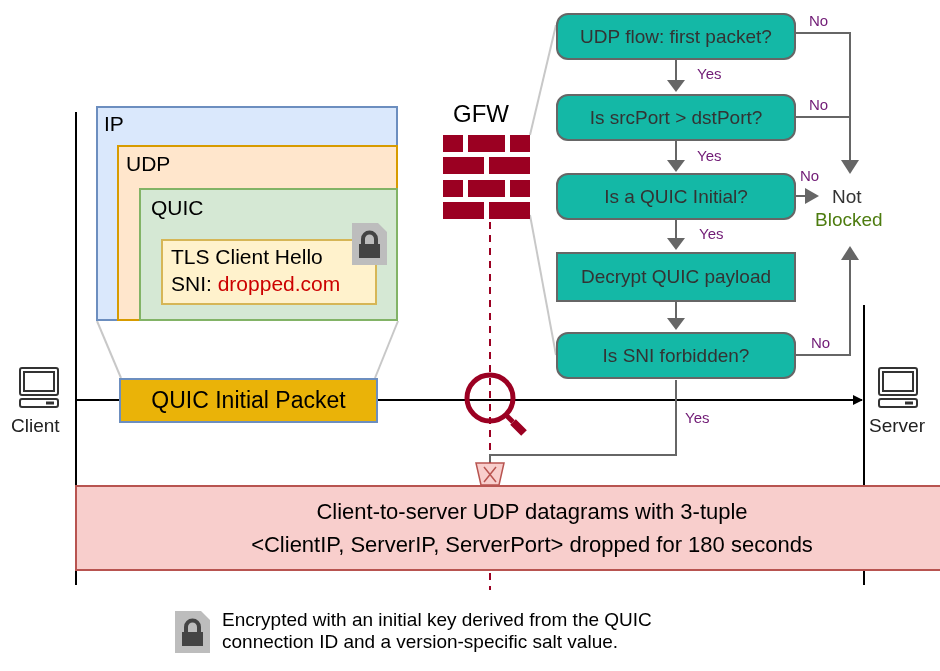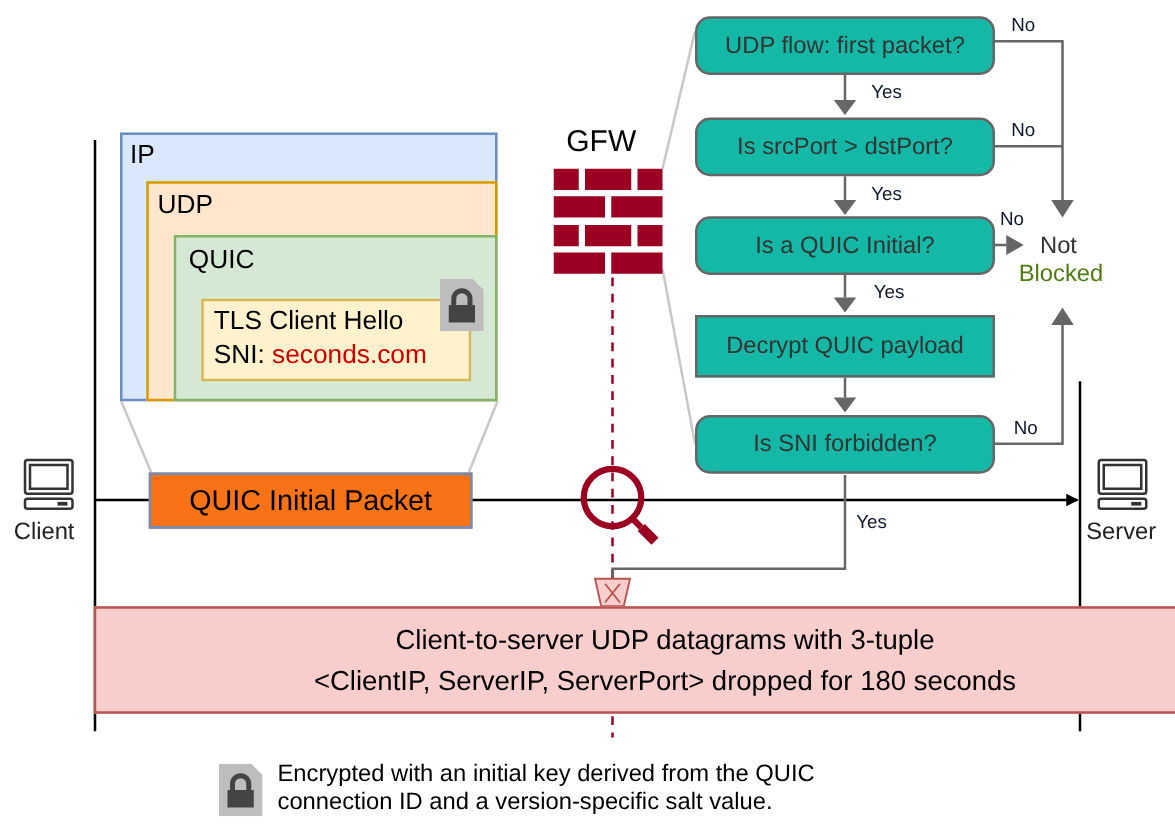--- a/index.html
+++ b/index.html
@@ -10,28 +10,28 @@
   svg.overlay { position:absolute; left:0; top:0; width:940px; height:671px; pointer-events:none; }
 
   
   .box-ip   { left:96px;  top:106px; width:302px; height:215px; background:#dae8fc; border:2px solid #6c8ebf; box-sizing:border-box; }
   .box-udp  { left:117px; top:145px; width:281px; height:176px; background:#ffe6cc; border:2px solid #d79b00; box-sizing:border-box; }
   .box-quic { left:139px; top:188px; width:259px; height:133px; background:#d5e8d4; border:2px solid #82b366; box-sizing:border-box; }
   .box-tls  { left:161px; top:239px; width:216px; height:66px;  background:#fff2cc; border:2px solid #d6b656; box-sizing:border-box; }
   .lbl-lg { font-size:21px;text-align:center; }
   .sni-val { color:#cc0000; }
 
-  .packet-box { left:119px; top:378px; width:259px; height:45px; background:#f97316; border:2px solid #6c8ebf; box-sizing:border-box;
+  .packet-box { left:119px; top:378px; width:259px; height:45px; background:#eab308; border:2px solid #6c8ebf; box-sizing:border-box;
                 display:flex; align-items:center; justify-content:center; font-size:23px; }
 
   
   .node { position:absolute; left:556px; width:240px; height:47px; background:#14b8a6; border:2px solid #666; box-sizing:border-box;
           display:flex; align-items:center; justify-content:center; font-size:19px; color:#333; }
   .rounded { border-radius:12px; }
-  .flabel { position:absolute; font-size:15px; color:#0f172a; }
+  .flabel { position:absolute; font-size:15px; color:#701a75; }
 
   .drop-band { left:75px; top:485px; width:914px; height:86px; background:#f8cecc; border:2px solid #b85450; box-sizing:border-box;
                display:flex; flex-direction:column; align-items:center; justify-content:center; font-size:22px; line-height:33px;text-align:right; }
 
   .gfw-label { left:453px; top:100px; font-size:24px; }
   .host-label { font-size:19px; color:#222; }
 
   .legend-text { left:222px; top:609px; font-size:19px; line-height:22px; }
 </style>
 </head>
@@ -128,21 +128,21 @@
 
 <div class="abs box-ip"></div>
 <div class="txt lbl-lg" style="left:104px; top:112px;">IP</div>
 <div class="abs box-udp"></div>
 <div class="txt lbl-lg" style="left:126px; top:152px;">UDP</div>
 <div class="abs box-quic"></div>
 <div class="txt lbl-lg" style="left:151px; top:196px;">QUIC</div>
 <div class="abs box-tls"></div>
 <div class="txt lbl-lg" style="left:171px; top:245px;">TLS Client Hello</div>
 <div class="txt lbl-lg" style="left:171px; top:272px;">
-  <span>SNI: </span><span class="sni-val">seconds.com</span>
+  <span>SNI: </span><span class="sni-val">dropped.com</span>
 </div>
 
 <svg class="abs" style="left:352px; top:223px;" width="35" height="42" viewBox="0 0 35 42">
   <path d="M0,0 L26,0 L35,9 L35,42 L0,42 z" fill="#bdbdbd"></path>
   <path d="M11,22 L11,16 A6.5,6.5 0 0 1 24,16 L24,22" fill="none" stroke="#444" stroke-width="4"></path>
   <rect x="7" y="21" width="21" height="14" fill="#444"></rect>
 </svg>
 
 <div class="abs packet-box">QUIC Initial Packet</div>
 

